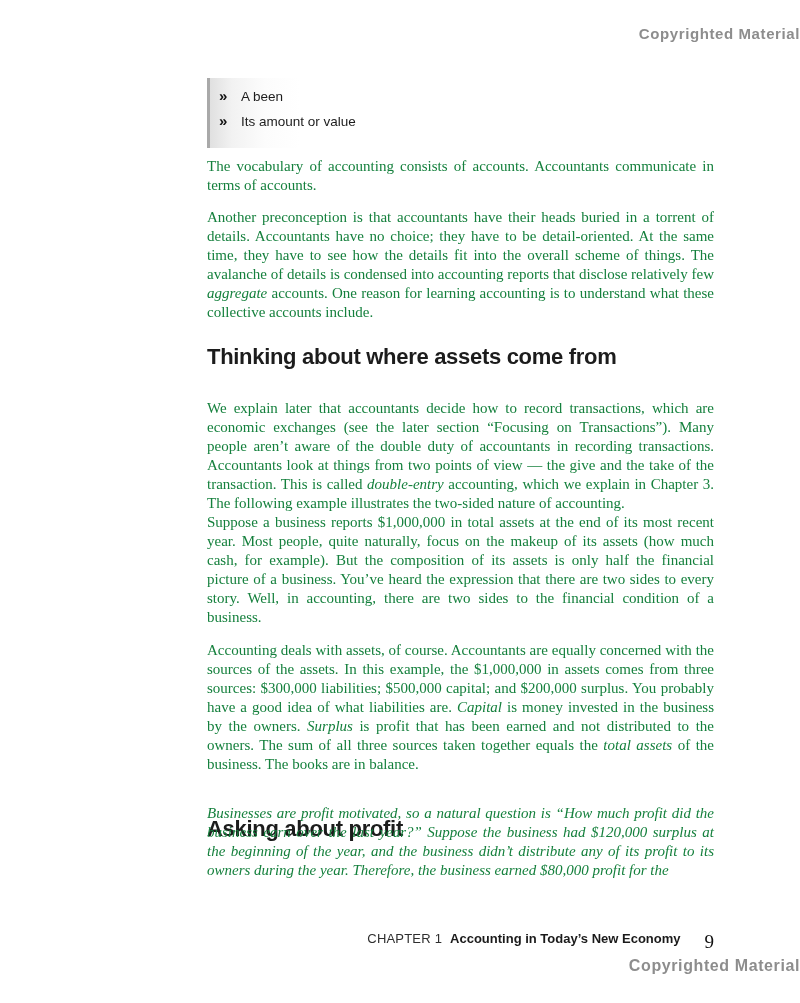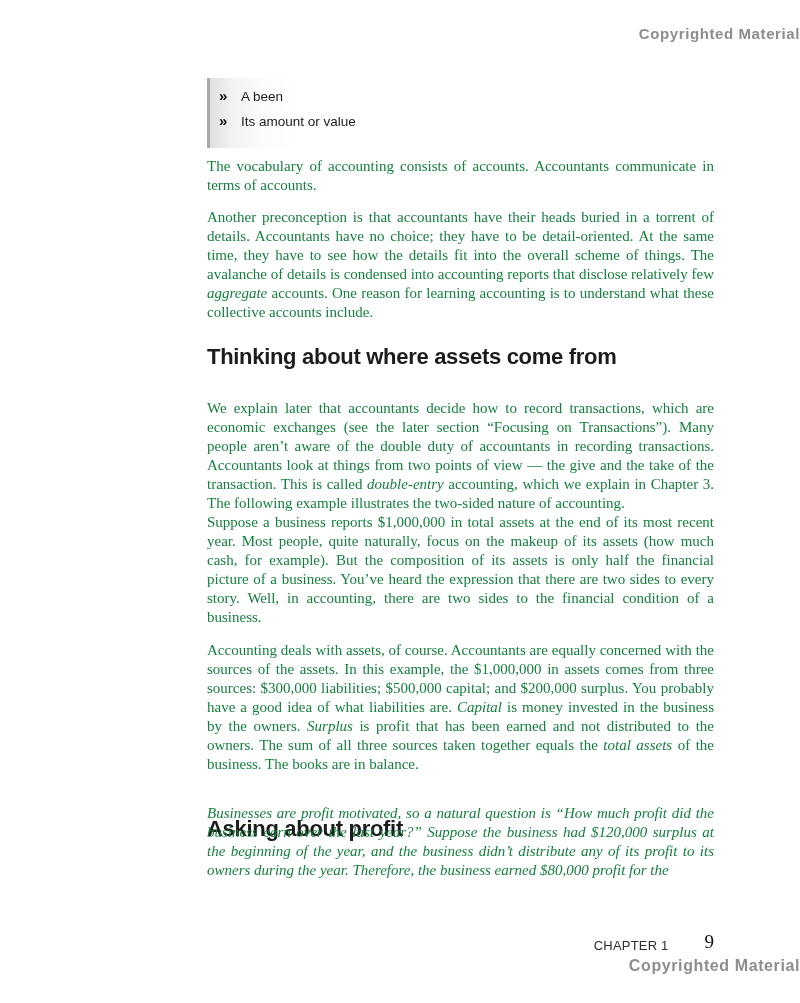--- a/index.html
+++ b/index.html
@@ -75,24 +75,23 @@
     color: #1c1c1c;
     text-align: left;
   }
   .h1 { top: 344px; }
   .h2 { top: 816px; }
 
   .page-footer {
     top: 931px;
     display: flex;
     justify-content: flex-end;
-    align-items: flex-end;
+    align-items: flex-start;
     font-family: "Liberation Sans", sans-serif;
     font-size: 13px;
-    gap: 12px;
   }
   .chapter-label { color: #2e2e2e; letter-spacing: 0.2px; }
   .chapter-title { font-weight: bold; color: #1a1a1a; margin-left: 8px; }
   .page-number {
     font-family: "Liberation Serif", serif;
     font-size: 19px;
     color: #111111;
     margin-left: 24px;
   }
 </style>
@@ -123,16 +122,17 @@
 <p class="col body-para p4"><span>Suppose a business reports $1,000,000 in total assets at the end of its most recent year. Most people, quite naturally, focus on the makeup of its assets (how much cash, for example). But the composition of its assets is only half the financial picture of a business. You’ve heard the expression that there are two sides to every story. Well, in accounting, there are two sides to the financial condition of a business.</span></p>
 
 <p class="col body-para p5"><span>Accounting deals with assets, of course. Accountants are equally concerned with the sources of the assets. In this example, the $1,000,000 in assets comes from three sources: $300,000 liabilities; $500,000 capital; and $200,000 surplus. You probably have a good idea of what liabilities are. </span><i>Capital</i><span> is money invested in the business by the owners. </span><i>Surplus</i><span> is profit that has been earned and not distributed to the owners. The sum of all three sources taken together equals the </span><i>total assets</i><span> of the business. The books are in balance.</span></p>
 
 <h2 class="col section-heading h2">Asking about profit</h2>
 
 <p class="col body-para p6"><span>Businesses are profit motivated, so a natural question is “How much profit did the business earn over the last year?” Suppose the business had $120,000 surplus at the beginning of the year, and the business didn’t distribute any of its profit to its owners during the year. Therefore, the business earned $80,000 profit for the</span></p>
 
 <div class="col page-footer">
   <span class="chapter-label">CHAPTER 1</span>
+  <span class="chapter-title">Accounting in Today’s New Economy</span>
   <span class="page-number">9</span>
 </div>
 
 <div class="copyright bottom">Copyrighted Material</div>
 
 </body></html>

